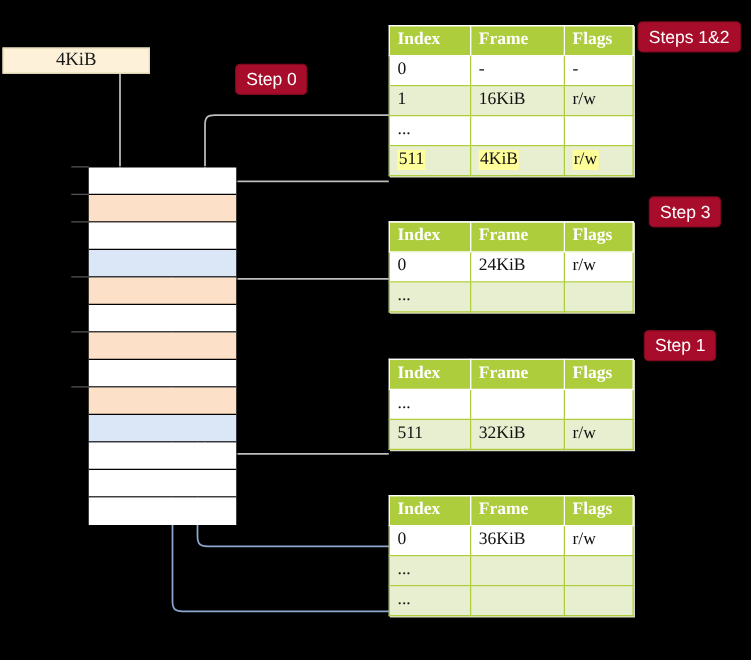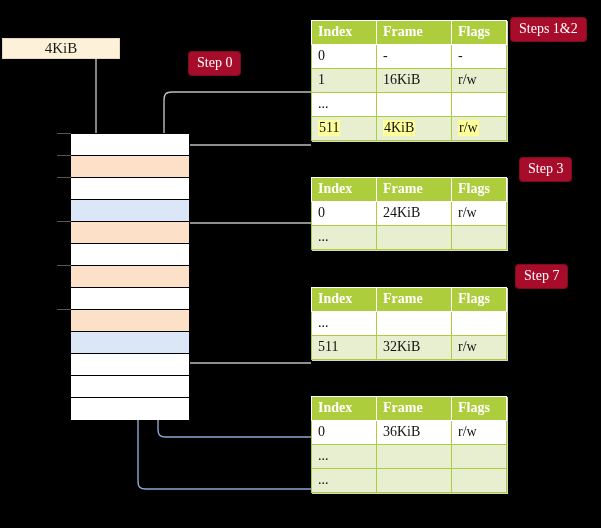--- a/index.html
+++ b/index.html
@@ -13,21 +13,21 @@
     position: relative;
     overflow: hidden;
     font-family: "Liberation Serif", "DejaVu Serif", serif;
   }
 
   
   .step-badge {
     position: absolute;
     background: #a70d2a;
     color: #ffffff;
-    font-family: Liberation Serif, serif;
+    font-family: Liberation Sans, sans-serif;
     font-size: 14px;
     line-height: 14px;
     padding: 4px 8px 5px 8px;
     border-radius: 3px;
     white-space: nowrap;
     box-shadow: 0 0 0 1px #7d0a1f;
     text-align: center;
   }
 
   
@@ -277,14 +277,14 @@
           <td class="w-flags"></td>
         </tr>
       </tbody>
     </table>
   </div>
 
 <div id="badges">
     <div class="step-badge" style="left: 189px; top: 52px;">Step 0</div>
     <div class="step-badge" style="left: 511px; top: 18px;">Steps 1&amp;2</div>
     <div class="step-badge" style="left: 520px; top: 158px;">Step 3</div>
-    <div class="step-badge" style="left: 516px; top: 265px;">Step 7</div>
+    <div class="step-badge" style="left: 516px; top: 265px;">Step 1</div>
   </div>
 
 </body></html>

